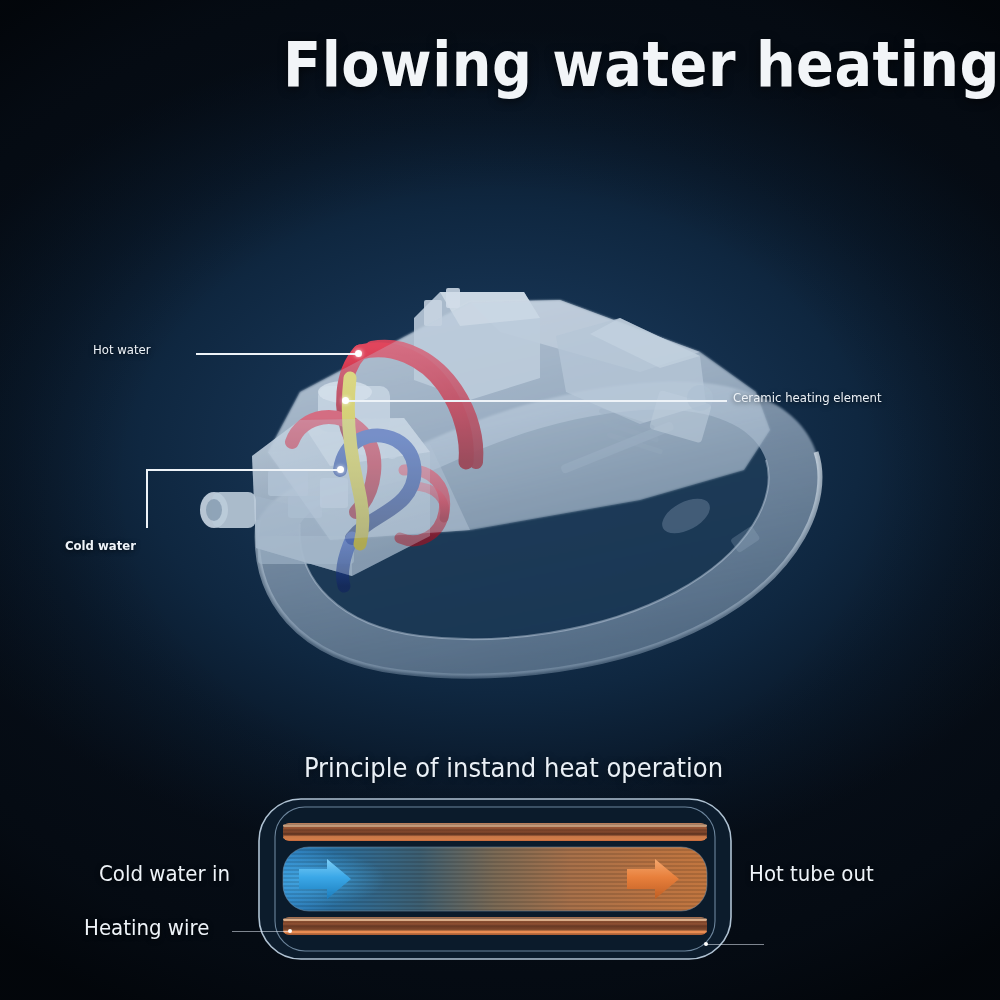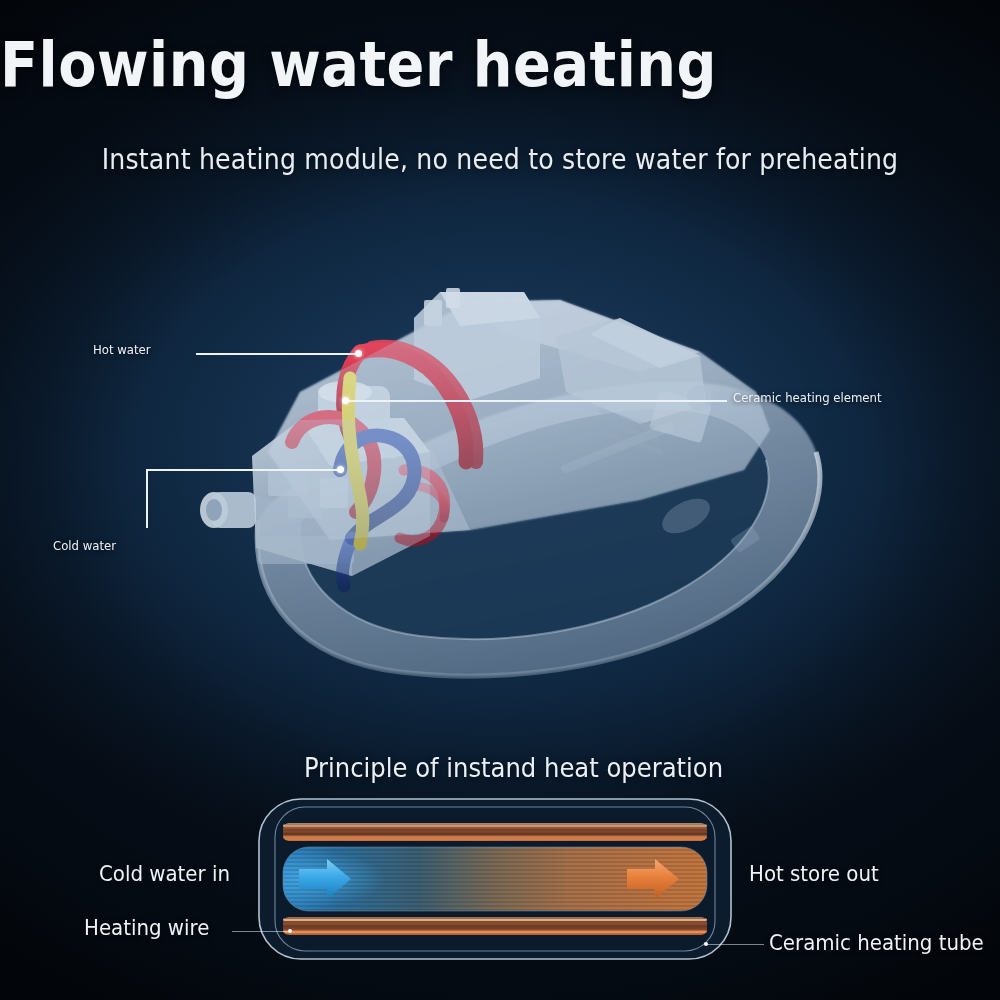--- a/index.html
+++ b/index.html
@@ -12,40 +12,40 @@
       linear-gradient(160deg,#0a121c 0%,#0c1824 40%,#070e16 100%);
     background-color:#0a121c;
   }
   #stage:after{
     content:"";position:absolute;inset:0;pointer-events:none;
     background:radial-gradient(ellipse 78% 60% at 50% 48%, rgba(0,0,0,0) 48%, rgba(3,7,12,.55) 86%, rgba(2,5,9,.9) 100%);
   }
 
   
   .title{
-    position:absolute;left:0;right:0;top:28px;text-align:left;
+    position:absolute;left:0;right:0;top:28px;text-align:right;
     font-size:62px;font-weight:700;color:#f2f5f8;letter-spacing:.5px;
     font-stretch:condensed;text-shadow:0 2px 10px rgba(0,0,0,.55);
     z-index:40;white-space:nowrap;
   }
   .subtitle{
     position:absolute;left:0;right:0;top:143px;text-align:center;
     font-size:28px;font-weight:400;color:#e8edf2;letter-spacing:.2px;
     font-stretch:condensed;text-shadow:0 1px 6px rgba(0,0,0,.5);
     z-index:40;white-space:nowrap;
   }
 
   
   #product{position:absolute;left:0;top:0;width:1000px;height:740px;z-index:10;}
 
   
   .callout{position:absolute;z-index:45;color:#eef3f8;font-size:13px;
     font-stretch:condensed;white-space:nowrap;text-shadow:0 1px 5px rgba(0,0,0,.65);}
   .c-hot{left:93px;top:342px;}
-  .c-cold{left:53px;top:538px;}
+  .c-cold{left:65px;top:538px;font-weight:bold;}
   .c-cer{left:733px;top:390px;text-align:right;}
   .lead{position:absolute;background:#eef3f8;z-index:44;}
   .dot{position:absolute;width:7px;height:7px;border-radius:50%;background:#ffffff;
     z-index:46;box-shadow:0 0 4px rgba(255,255,255,.85);}
 
   
   .principle{
     position:absolute;left:0;right:0;top:752px;text-align:center;
     font-size:27px;color:#eaf0f6;font-stretch:condensed;z-index:40;
     text-shadow:0 1px 6px rgba(0,0,0,.5);white-space:nowrap;margin-left:27px;
@@ -59,21 +59,20 @@
   .b-cht{left:769px;top:930px;}
   .thin{position:absolute;background:rgba(225,235,245,.55);height:1px;z-index:31;}
   .sdot{position:absolute;width:4px;height:4px;border-radius:50%;background:#fff;z-index:33;}
 </style>
 </head>
 <body>
 
 <div id="stage">
 
   <div class="title">Flowing water heating</div>
-  <div class="subtitle">Instant heating module, no need to store water for preheating</div>
 
   <svg id="product" viewBox="0 0 1000 740">
     <defs>
       <linearGradient id="seatG" x1="0" y1="0" x2="0.4" y2="1">
         <stop offset="0%" stop-color="#cdd9e6" stop-opacity=".80"></stop>
         <stop offset="45%" stop-color="#aabdd1" stop-opacity=".68"></stop>
         <stop offset="100%" stop-color="#8fa6bd" stop-opacity=".55"></stop>
       </linearGradient>
       <linearGradient id="seatEdge" x1="0" y1="0" x2="0" y2="1">
         <stop offset="0%" stop-color="#e3ecf4" stop-opacity=".85"></stop>
@@ -267,23 +266,22 @@
 
     <g>
       <rect x="28" y="124" width="424" height="18" rx="6" fill="url(#wireG)"></rect>
       <rect x="28" y="125.5" width="424" height="2.4" rx="1.2" fill="#ffc79a" opacity=".85"></rect>
       <rect x="28" y="137.5" width="424" height="2.2" rx="1.1" fill="#f09055" opacity=".8"></rect>
       <rect x="28" y="124" width="424" height="18" rx="6" fill="url(#scan)"></rect>
     </g>
   </svg>
 
   <div class="blabel b-cwi">Cold water in</div>
-  <div class="blabel b-hwo">Hot store out</div>
+  <div class="blabel b-hwo">Hot tube out</div>
 
   <div class="blabel b-hw">Heating wire</div>
   <div class="thin" style="left:232px;top:931px;width:58px;"></div>
   <div class="sdot" style="left:288px;top:929px;"></div>
 
-  <div class="blabel b-cht">Ceramic heating tube</div>
   <div class="thin" style="left:706px;top:944px;width:58px;"></div>
   <div class="sdot" style="left:704px;top:942px;"></div>
 
 </div>
 
 </body></html>

